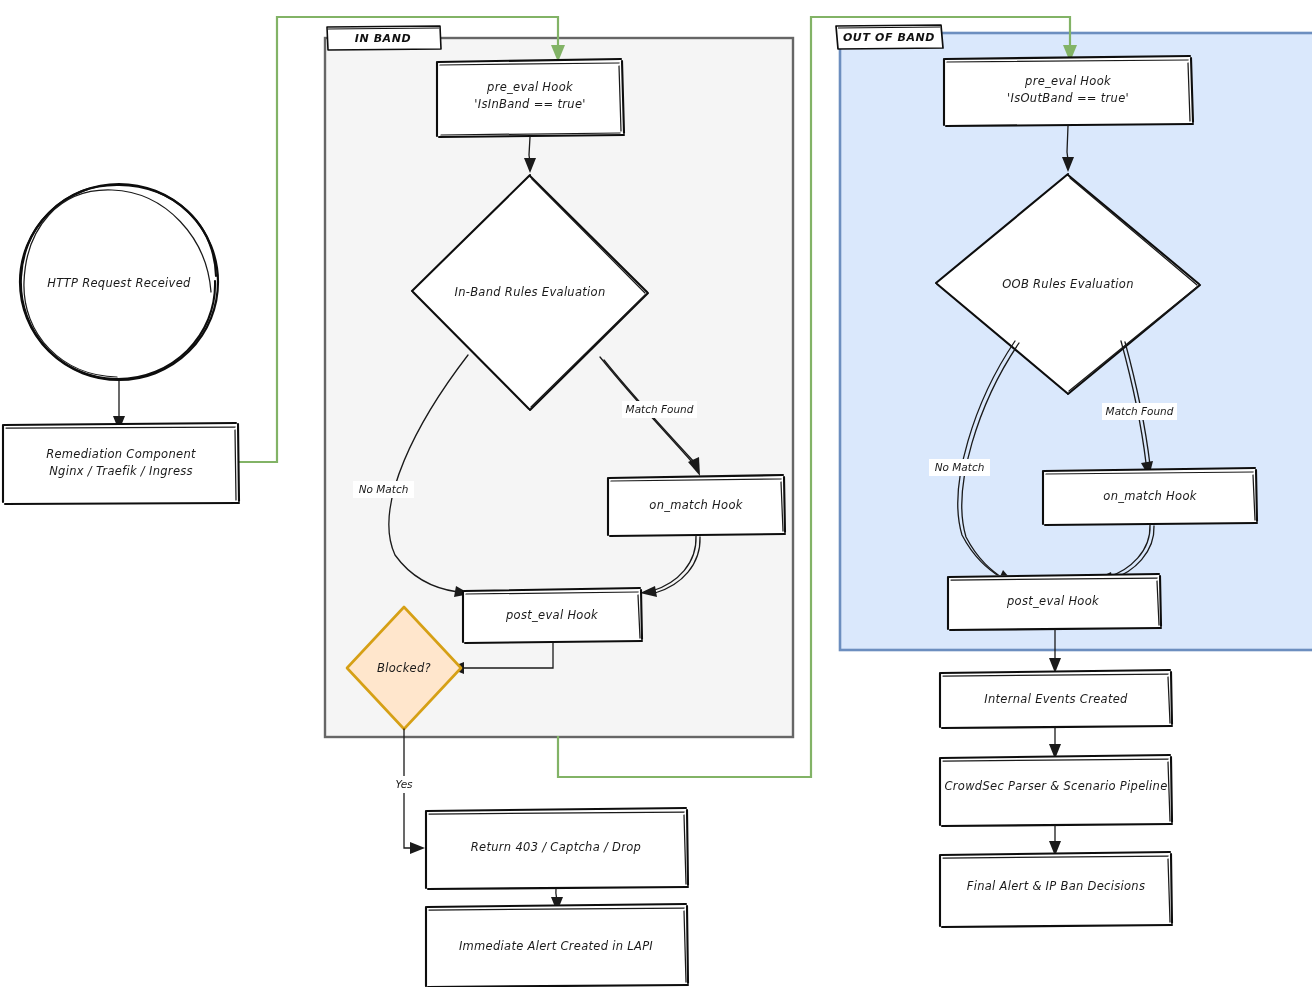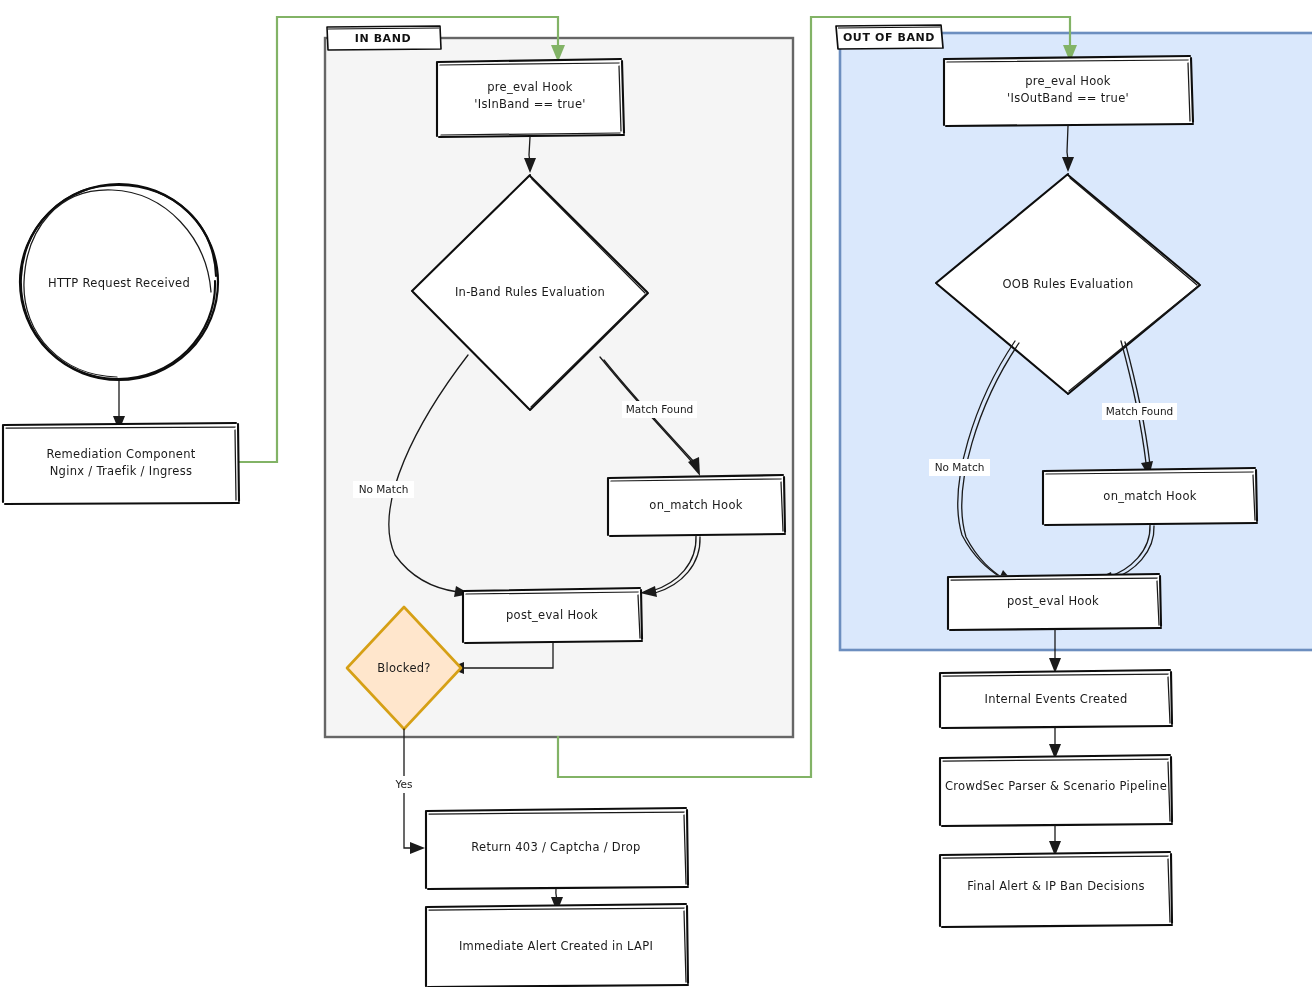--- a/index.html
+++ b/index.html
@@ -11,20 +11,21 @@
     width: 1312px;
     height: 987px;
     overflow: hidden;
     font-family: "DejaVu Sans", sans-serif;
   }
   #canvas {
     position: relative;
     width: 1312px;
     height: 987px;
     background: #ffffff;
+    font-style: italic;
   }
   svg.diagram {
     position: absolute;
     top: 0;
     left: 0;
     width: 1312px;
     height: 987px;
   }
   .node-text {
     font-family: "DejaVu Sans", sans-serif;

